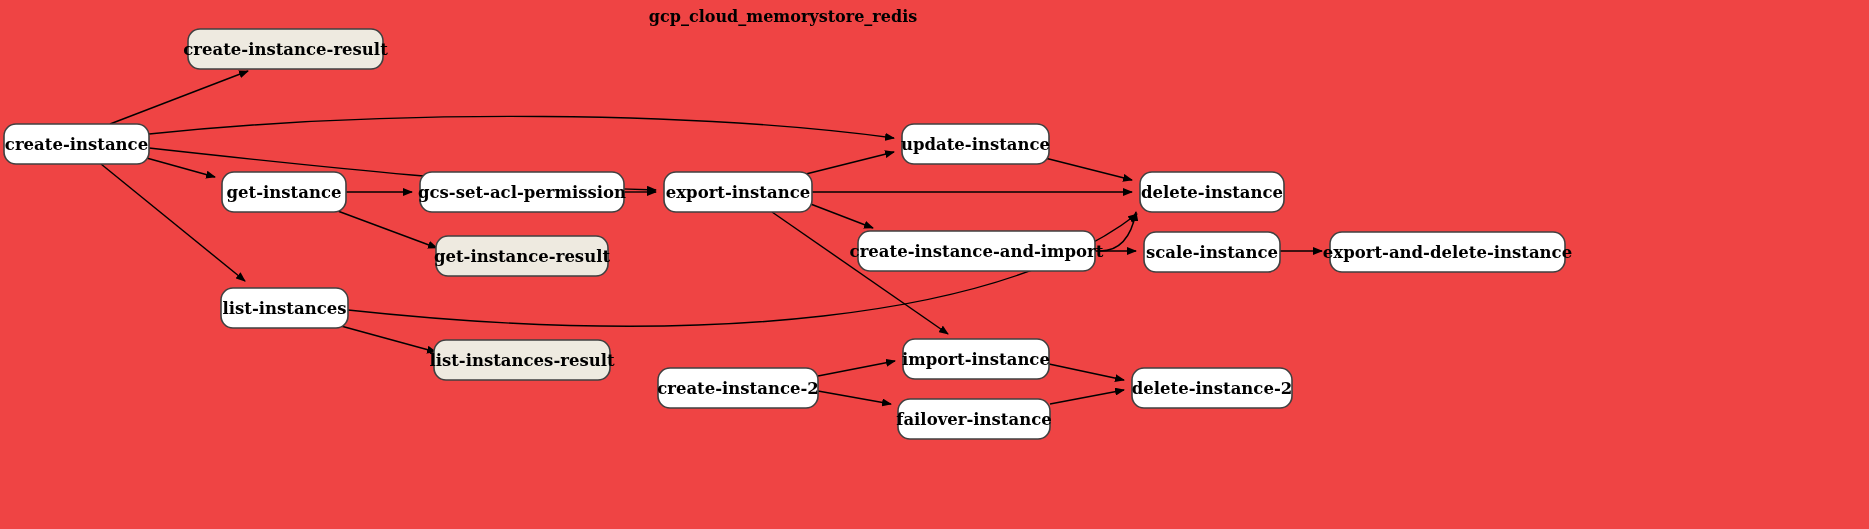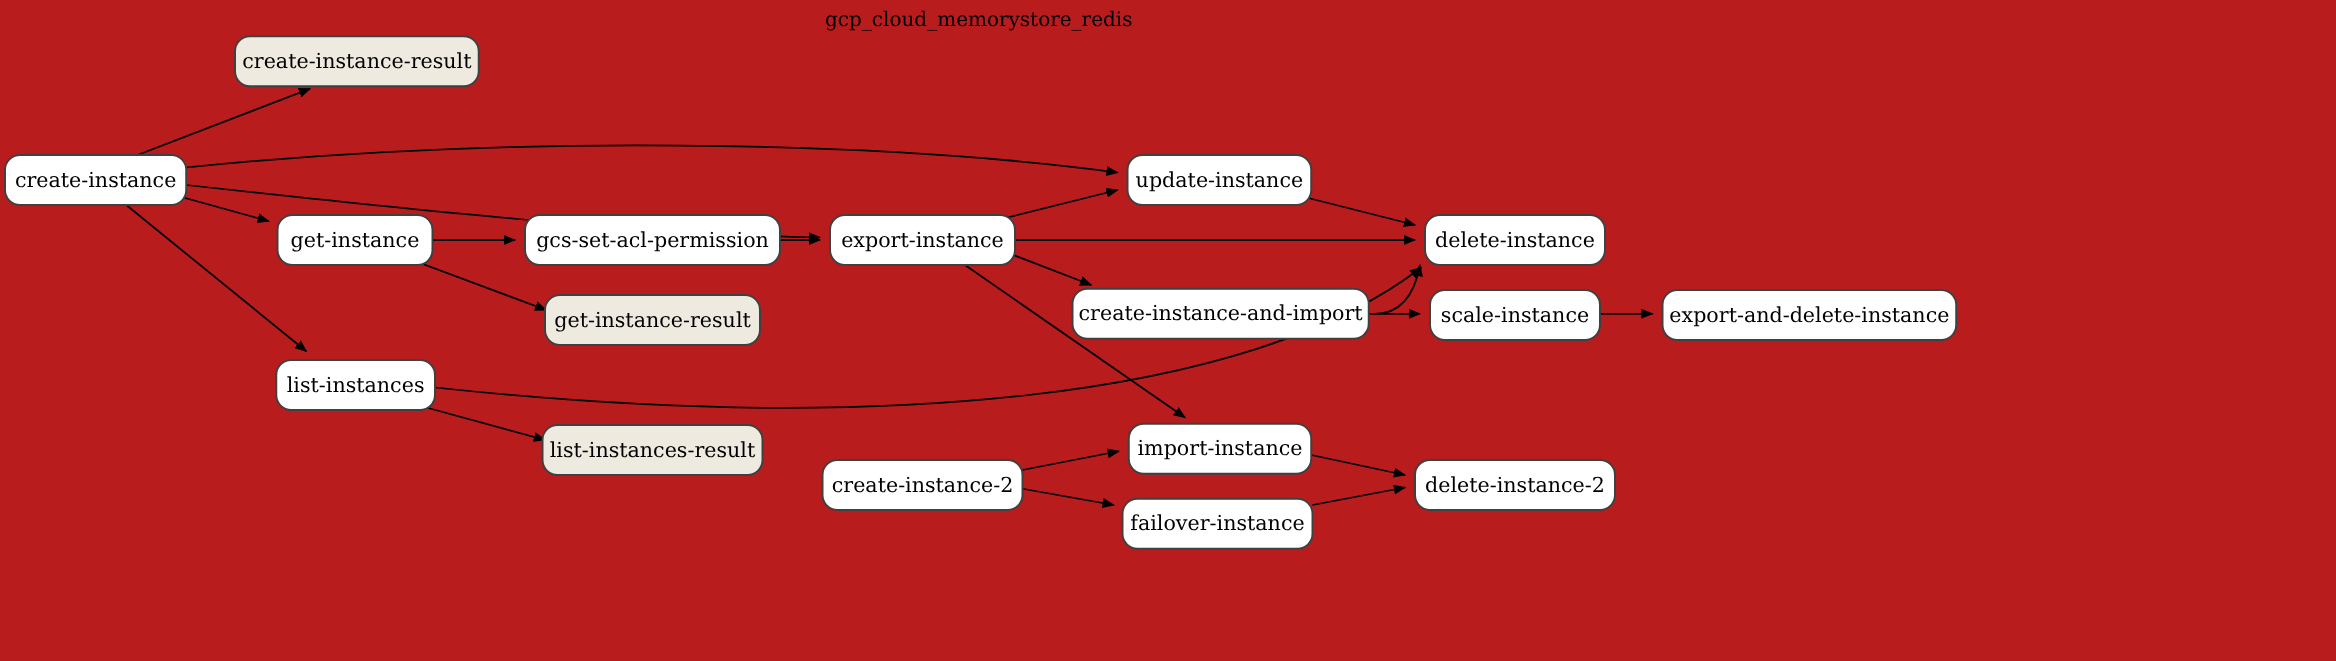--- a/index.html
+++ b/index.html
@@ -4,23 +4,24 @@
 <style>
   html, body {
     margin: 0;
     padding: 0;
     background: #ffffff;
   }
   #canvas {
     position: relative;
     width: 1869px;
     height: 529px;
-    background: #b91c1c;
+    background: #ef4444;
     font-family: "DejaVu Serif", "Liberation Serif", serif;
     overflow: hidden;
+    font-weight: bold;
   }
   #graph-svg {
     position: absolute;
     top: 0;
     left: 0;
     width: 1869px;
     height: 529px;
   }
   .graph-title {
     font-family: "DejaVu Serif", "Liberation Serif", serif;

